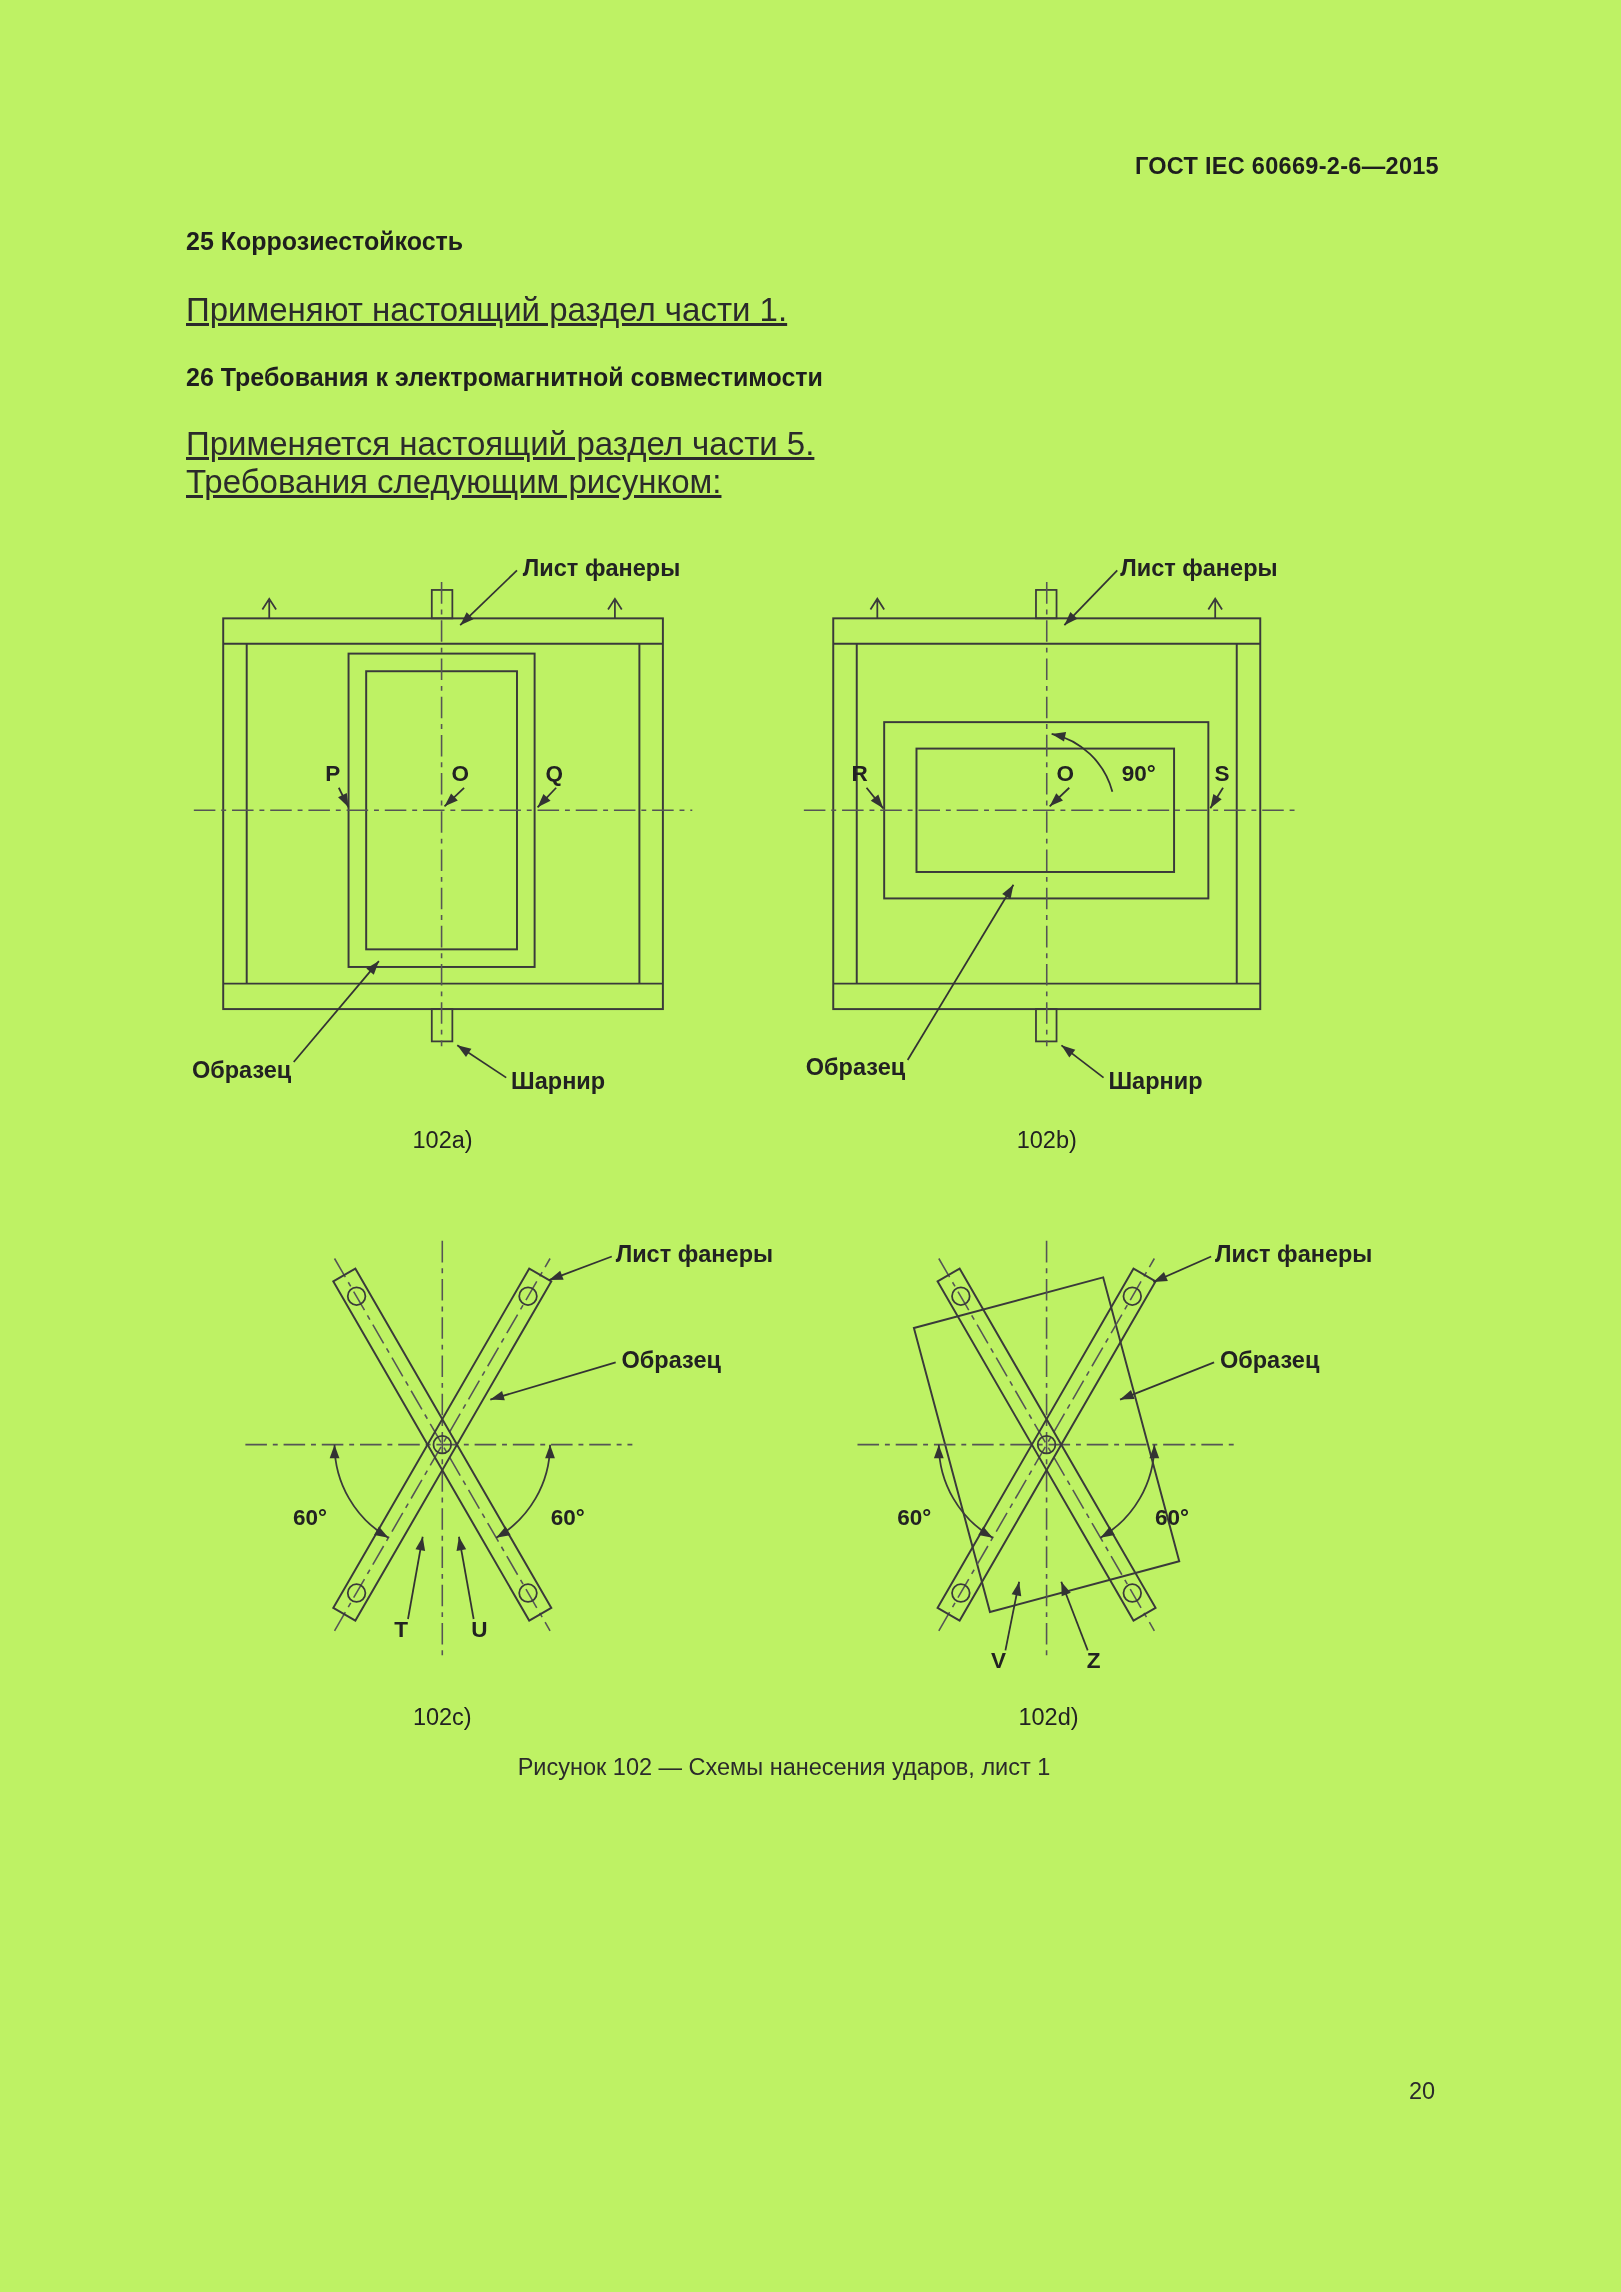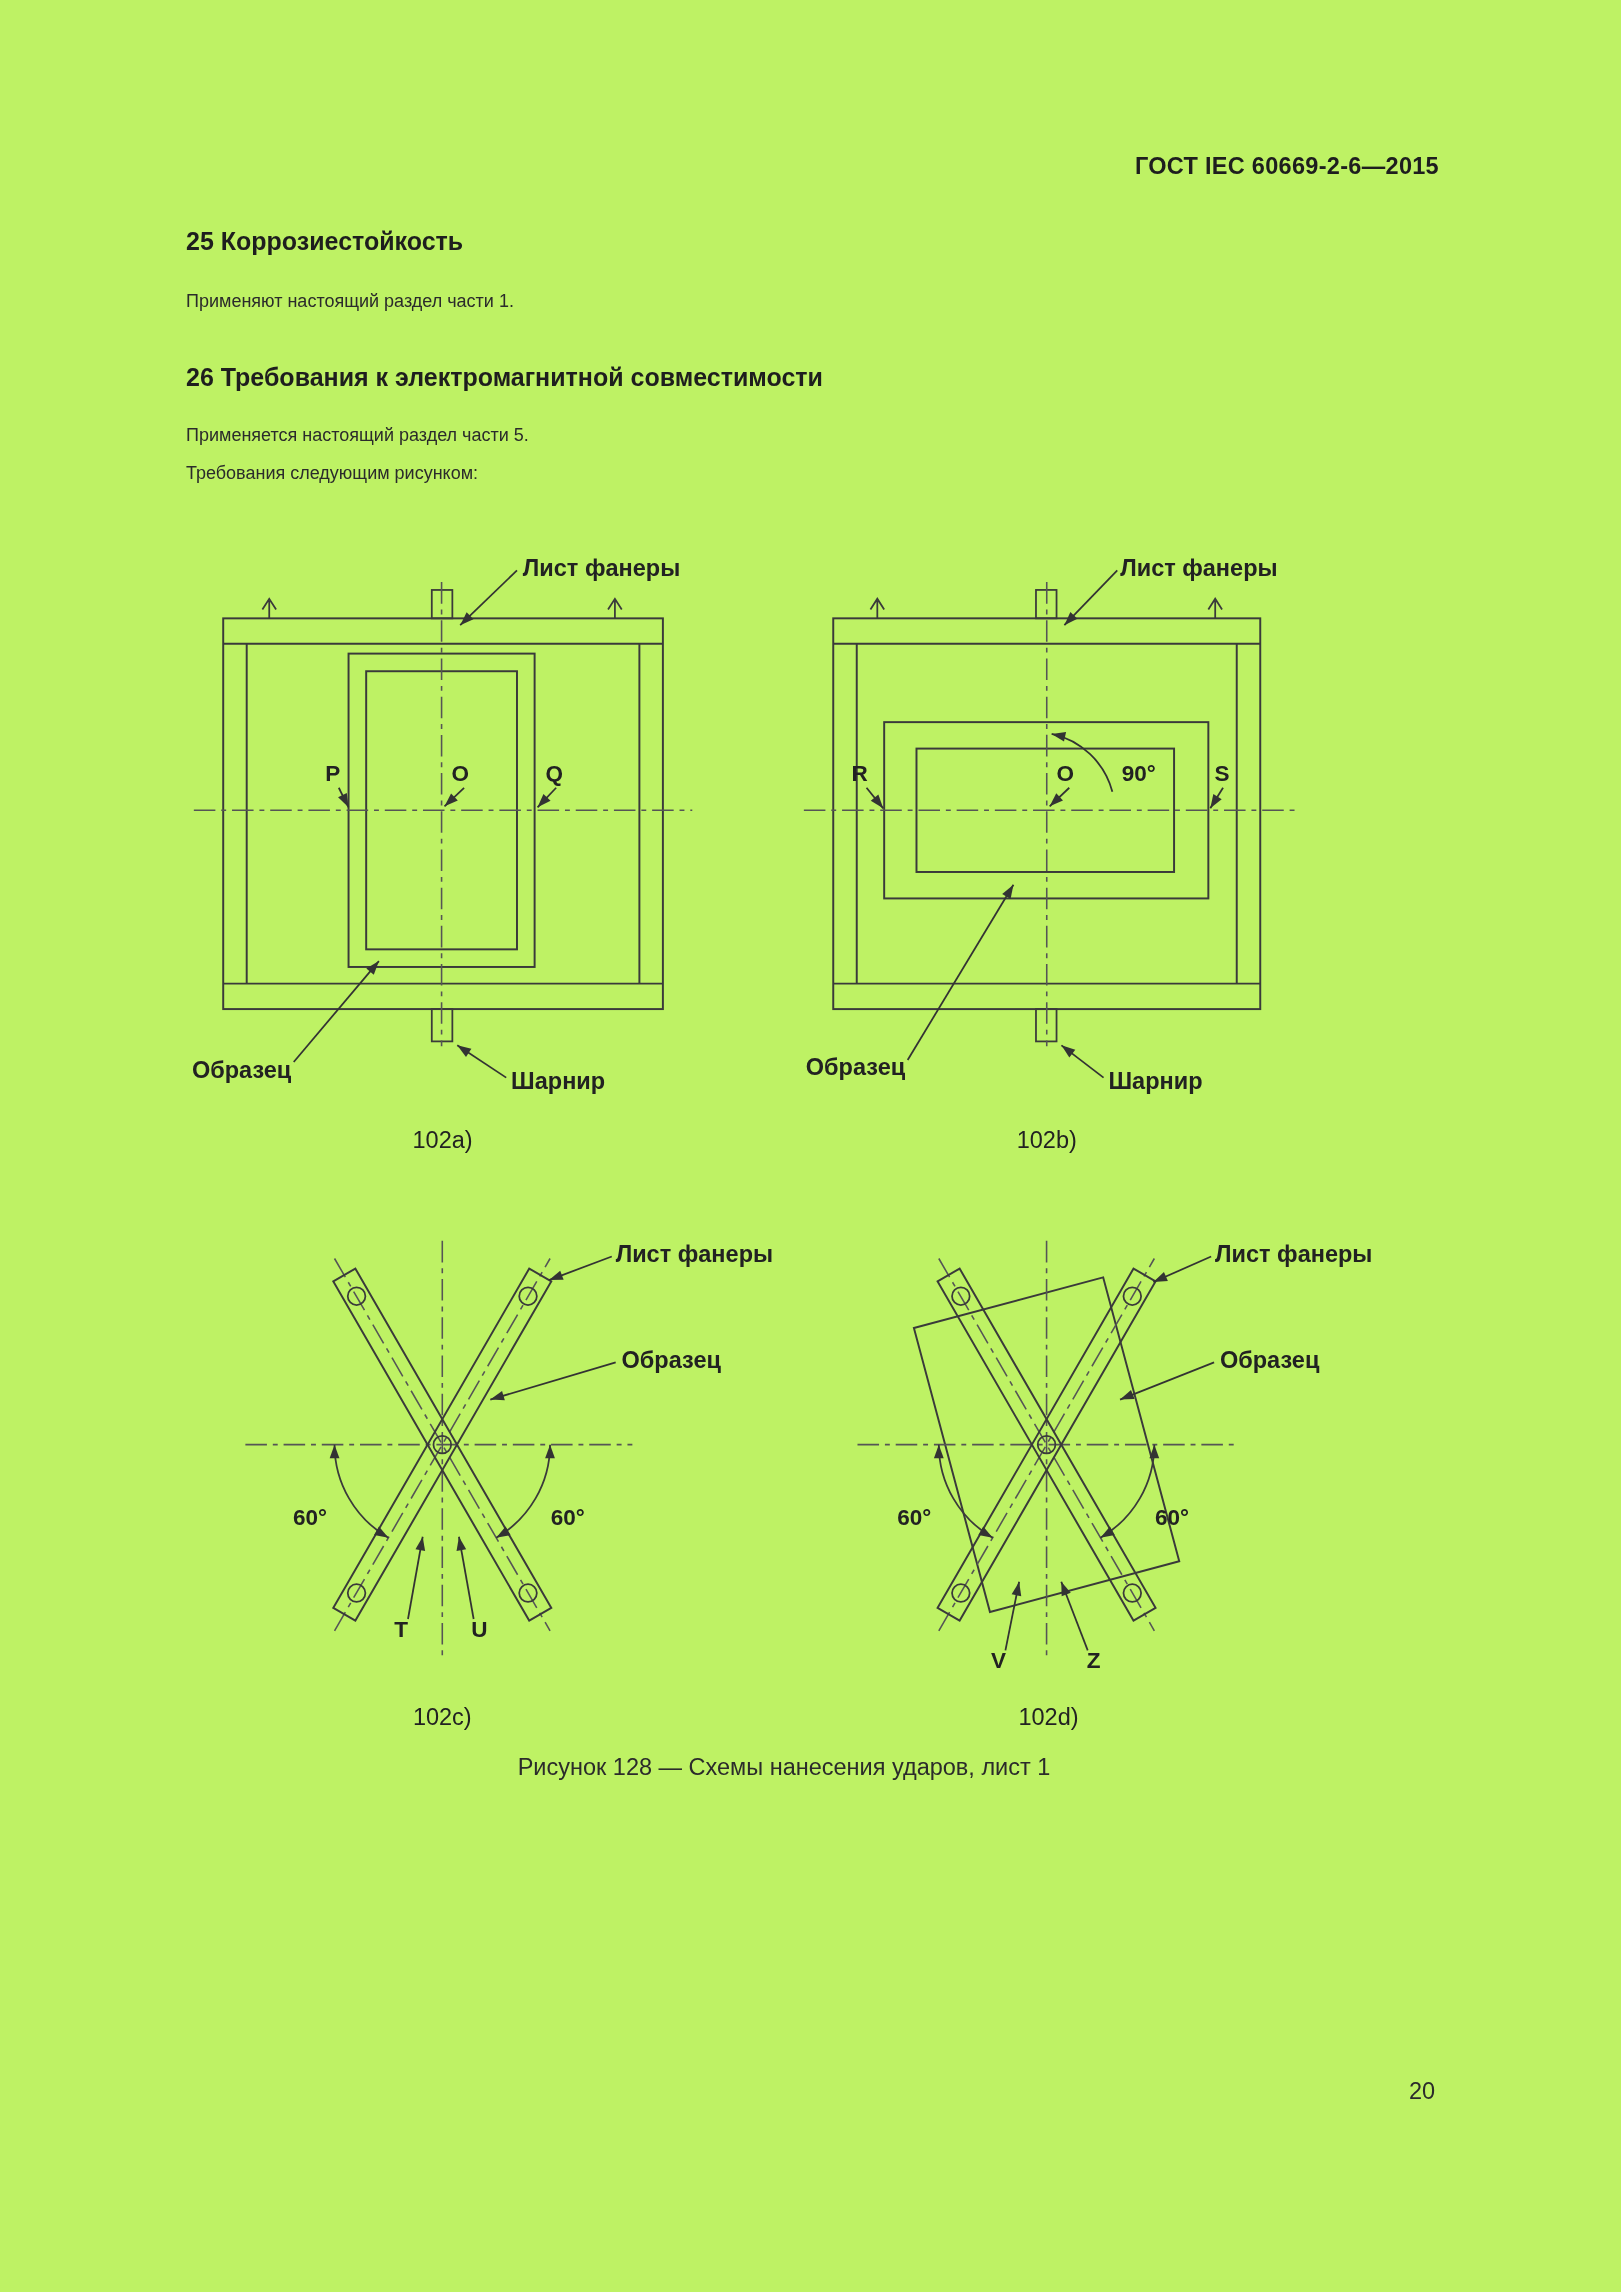--- a/index.html
+++ b/index.html
@@ -5,21 +5,21 @@
   * { margin:0; padding:0; box-sizing:border-box; }
   html,body { background:#ffffff; }
   .page {
     position:relative; width:1621px; height:2293px;
     background:#bef264; overflow:hidden;
     font-family:"Liberation Sans", sans-serif; color:#2b2b2b;
   }
   .abs { position:absolute; }
   .hdr { font-weight:bold; font-size:23.5px; color:#1e1e1e; letter-spacing:0.3px; }
   .h2  { font-weight:bold; font-size:25px; color:#1e1e1e; }
-  .body-text { font-size:18px; color:#2b2b2b; }
+  .body-text { font-size:33px; color:#2b2b2b;text-decoration:underline; }
   .fig-caption { font-size:23.5px; text-align:center; color:#2b2b2b; }
   .pagenum { font-size:23.5px; color:#2b2b2b; }
 
   svg { display:block; }
   svg text { font-family:"Liberation Sans", sans-serif; fill:#222222; }
   .lbl { font-size:24px; font-weight:bold; }
   .pt  { font-size:23px; font-weight:bold; }
   .cap { font-size:24px; font-weight:normal; }
 
   .ln   { stroke:#3a3a3a; stroke-width:2;   fill:none; }
@@ -240,18 +240,18 @@
 
     <text class="pt" x="83" y="306" text-anchor="middle">60°</text>
     <text class="pt" x="346" y="306" text-anchor="middle">60°</text>
     <text class="pt" x="169" y="452" text-anchor="middle">V</text>
     <text class="pt" x="266" y="452" text-anchor="middle">Z</text>
     <text class="lbl" x="390" y="38">Лист фанеры</text>
     <text class="lbl" x="395" y="146">Образец</text>
     <text class="cap" x="220" y="510" text-anchor="middle">102d)</text>
   </svg>
 
-  <div class="abs fig-caption" style="left:0; top:1754px; width:1568px;">Рисунок 128 — Схемы нанесения ударов, лист 1</div>
+  <div class="abs fig-caption" style="left:0; top:1754px; width:1568px;">Рисунок 102 — Схемы нанесения ударов, лист 1</div>
 
   <div class="abs pagenum" style="left:1409px; top:2078px;">20</div>
 
 </div>
 
 
 </body></html>

